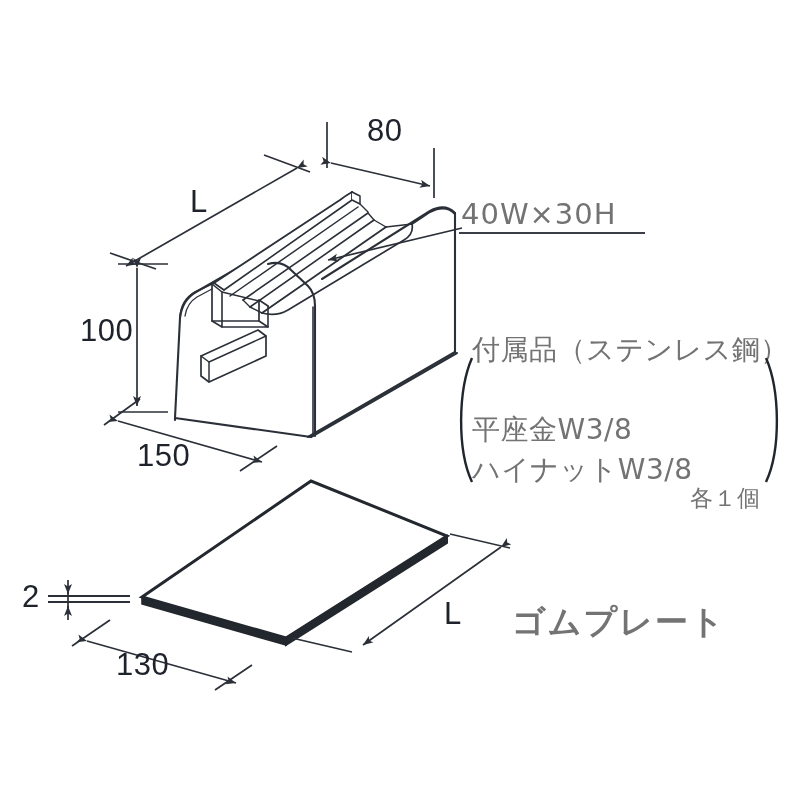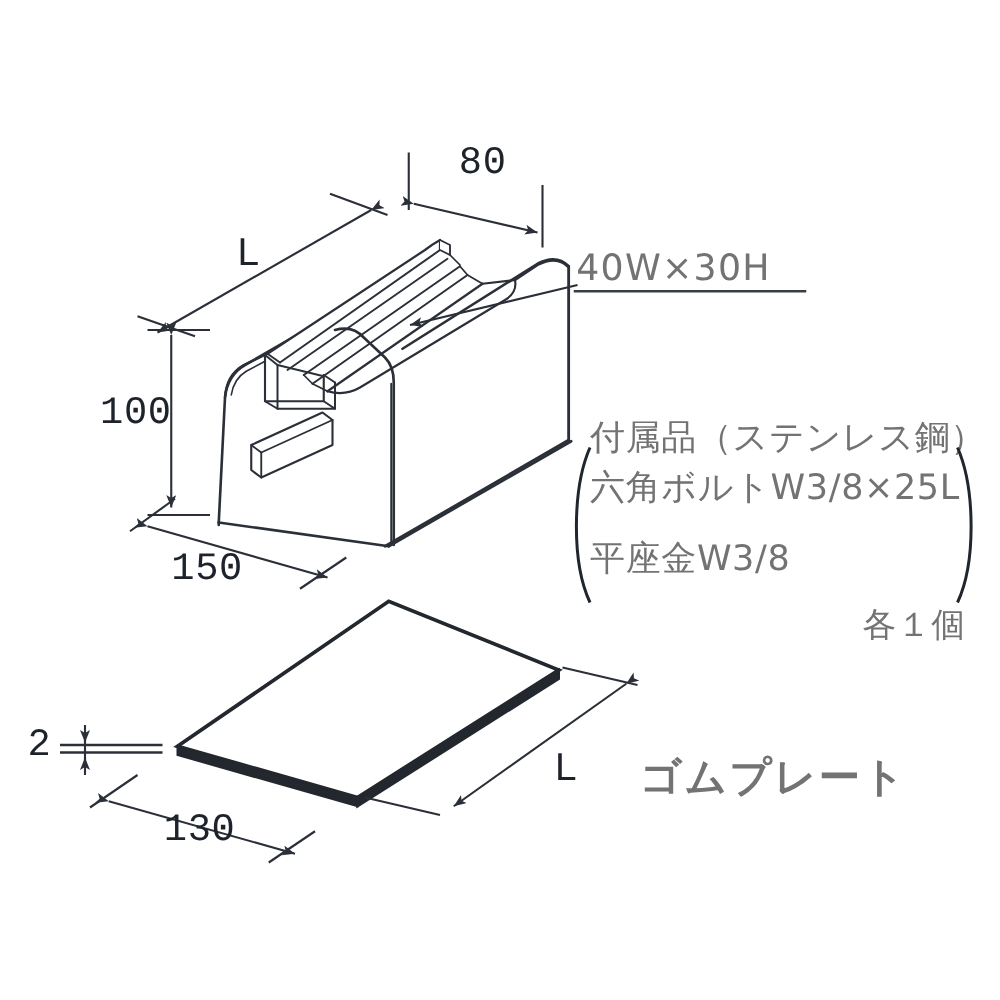--- a/index.html
+++ b/index.html
@@ -27,40 +27,39 @@
   .txt {
     position: absolute;
     color: #20252e;
     white-space: nowrap;
     line-height: 1;
   }
   .dim-num {
     font-size: 31px;
     letter-spacing: 0.5px;
     color: #1d222b;
-    font-family: Liberation Mono, monospace;
   }
   .dim-l {
     font-size: 31px;
     color: #1d222b;
   }
   .jp {
     font-family: "DejaVu Sans", "Liberation Sans", sans-serif;
     color: #737373;
   }
   .ann-big {
     font-size: 29px;
     letter-spacing: 1px;
   }
   .ann-med {
     font-size: 28px;
     letter-spacing: 0.5px;
   }
   .ann-small {
-    font-size: 27px;
+    font-size: 23px;
     letter-spacing: 0.5px;
     font-family: Liberation Serif, serif;
   }
   .rubber-label {
     font-size: 33px;
     letter-spacing: 2px;
   }
   .underline-rule {
     position: absolute;
     height: 2px;
@@ -216,33 +215,33 @@
   <div class="txt dim-l" style="left:190px; top:186px;">L</div>
 
   <div class="txt dim-num" style="left:367px; top:115px;">80</div>
 
   <div class="txt dim-num" style="left:80px; top:315px;">100</div>
 
   <div class="txt dim-num" style="left:137px; top:440px;">150</div>
 
   <div class="txt dim-num" style="left:22px; top:581px;">2</div>
 
-  <div class="txt dim-num" style="left:131px; top:649px;">130</div>
+  <div class="txt dim-num" style="left:116px; top:649px;">130</div>
 
   <div class="txt dim-l" style="left:444px; top:598px;">L</div>
 
   <div class="txt jp ann-big" style="left:461px; top:200px;">40W×30H</div>
   <div class="underline-rule" style="left:459px; top:232px; width:186px;"></div>
 
   <div class="txt jp ann-med" style="left:472px; top:336px;">付属品（ステンレス鋼）</div>
 
-  <div class="txt jp ann-med" style="left:472px; top:376px;">六角ボルトW3/8×25L</div>
-
-  <div class="txt jp ann-med" style="left:472px; top:416px;margin-top:17px;">平座金W3/8</div>
-
+
+  <div class="txt jp ann-med" style="left:472px; top:416px;">平座金W3/8</div>
+
+  <div class="txt jp ann-med" style="left:472px; top:456px;">ハイナットW3/8</div>
 
   <div class="txt jp ann-small" style="left:690px; top:487px;">各１個</div>
 
   <svg style="position:absolute; left:452px; top:356px; width:26px; height:128px;" viewBox="0 0 26 128">
     <path d="M 20,2 C 6,34 5,94 20,126" fill="none" stroke="#20252e" stroke-width="2.4"></path>
   </svg>
   <svg style="position:absolute; left:760px; top:356px; width:26px; height:128px;" viewBox="0 0 26 128">
     <path d="M 6,2 C 20,34 21,94 6,126" fill="none" stroke="#20252e" stroke-width="2.4"></path>
   </svg>
 

